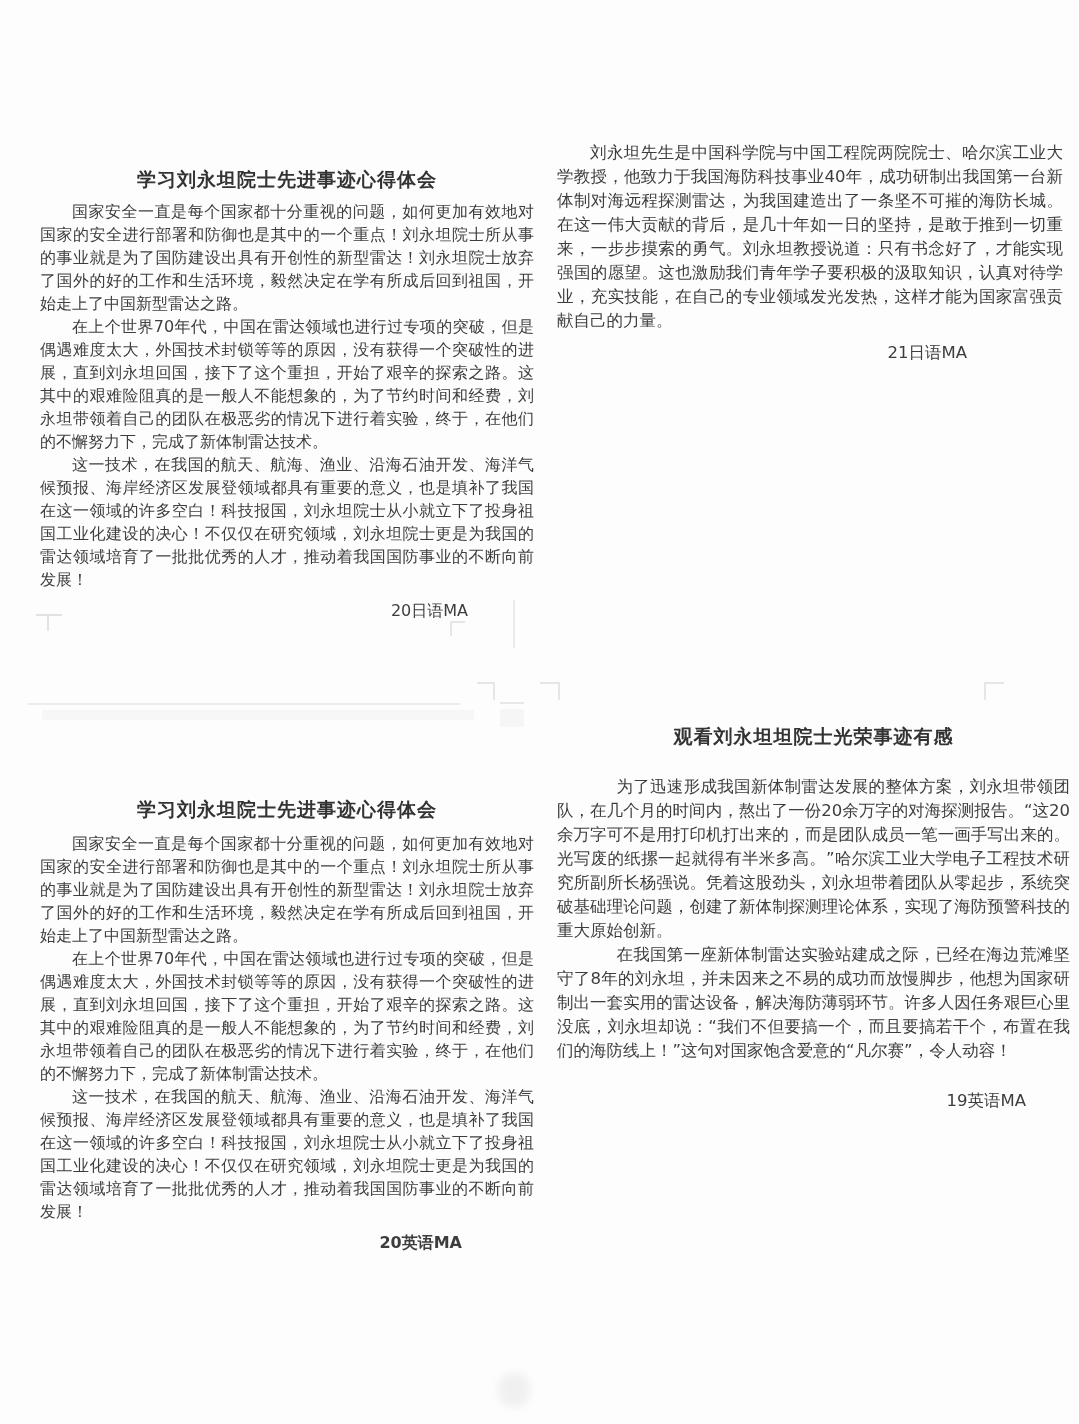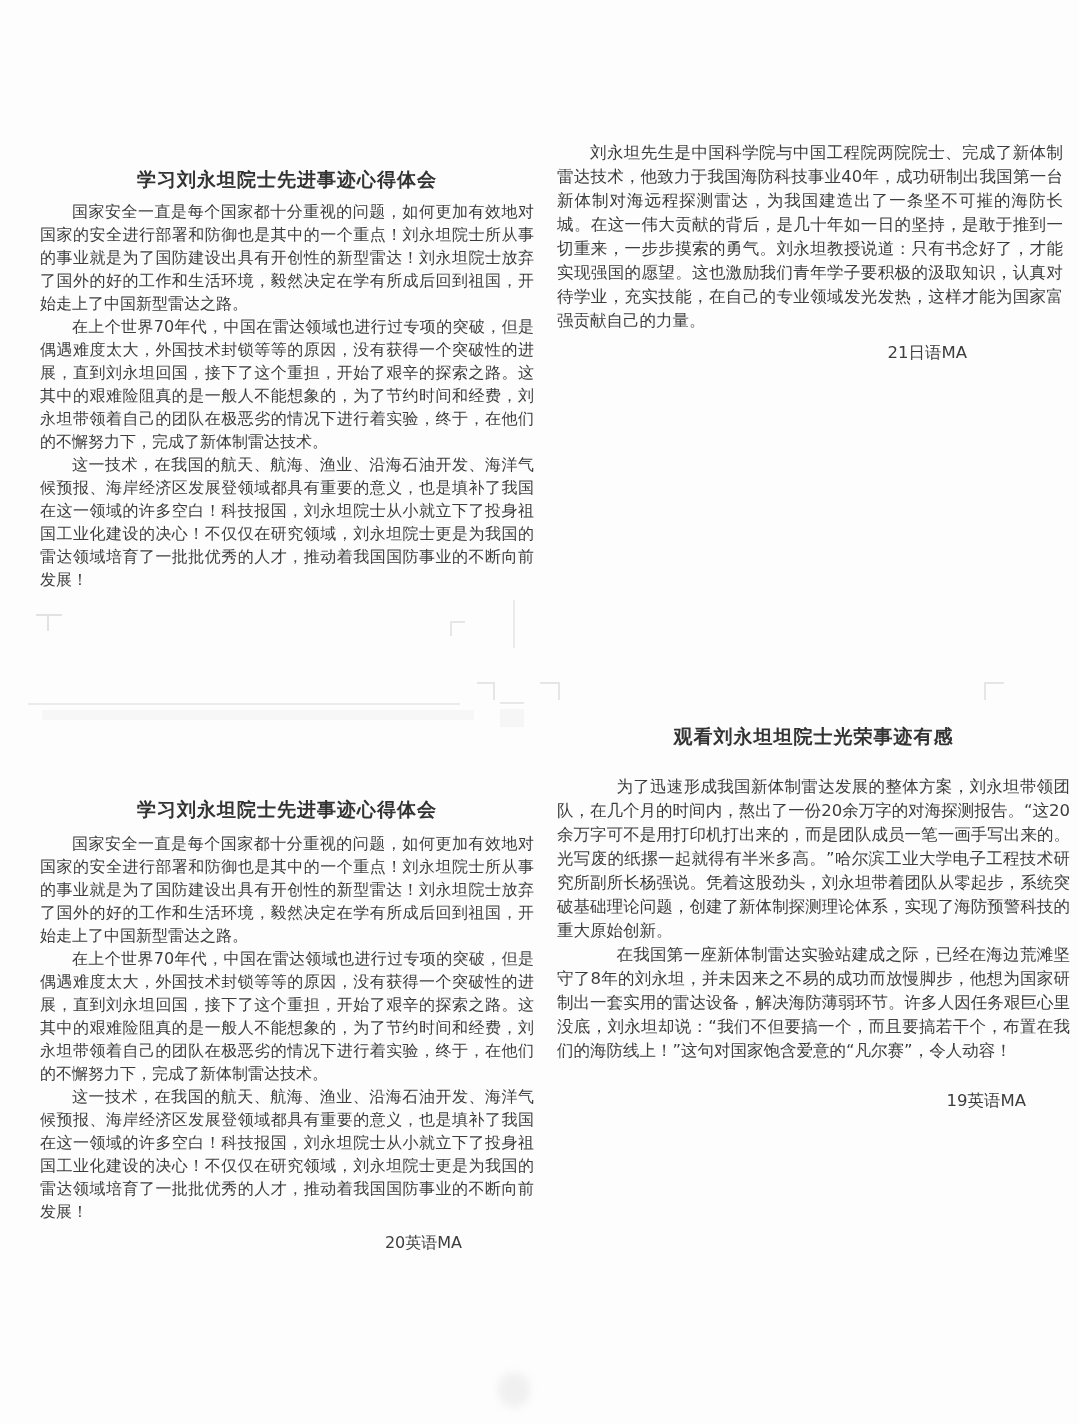--- a/index.html
+++ b/index.html
@@ -42,21 +42,21 @@
   #essay-tl .signature { padding-right: 66px; }
 
   
   #essay-tr { left: 557px; top: 141px; width: 506px; font-size: 16.5px; line-height: 24px; }
   #essay-tr .title { margin-bottom: 35px; }
   #essay-tr .signature { padding-right: 96px; }
 
   
   #essay-bl { left: 40px; top: 798px; width: 494px; font-size: 16px; line-height: 23px; }
   #essay-bl .title { margin-bottom: 11px; }
-  #essay-bl .signature { padding-right: 72px; }
+  #essay-bl .signature { padding-right: 72px; font-weight: bold; }
 
   
   #essay-br { left: 557px; top: 724px; width: 513px; font-size: 16.5px; line-height: 24px; }
   #essay-br .title { margin-bottom: 27px; }
   #essay-br p { text-indent: 3.6em; }
   #essay-br .signature { padding-right: 44px; margin-top: 26px; }
 
   
   .scan-mark { position: absolute; pointer-events: none; }
   #mark-tl-a-h { left: 36px;  top: 614px; width: 26px; height: 0; border-top: 2px solid #e2e2e2; }
@@ -82,24 +82,25 @@
 </head>
 <body>
 
 <div id="canvas">
 
   <section class="essay" id="essay-tl">
     <div class="title">学习刘永坦院士先进事迹心得体会</div>
     <p>国家安全一直是每个国家都十分重视的问题，如何更加有效地对国家的安全进行部署和防御也是其中的一个重点！刘永坦院士所从事的事业就是为了国防建设出具有开创性的新型雷达！刘永坦院士放弃了国外的好的工作和生活环境，毅然决定在学有所成后回到祖国，开始走上了中国新型雷达之路。</p>
     <p>在上个世界70年代，中国在雷达领域也进行过专项的突破，但是偶遇难度太大，外国技术封锁等等的原因，没有获得一个突破性的进展，直到刘永坦回国，接下了这个重担，开始了艰辛的探索之路。这其中的艰难险阻真的是一般人不能想象的，为了节约时间和经费，刘永坦带领着自己的团队在极恶劣的情况下进行着实验，终于，在他们的不懈努力下，完成了新体制雷达技术。</p>
     <p>这一技术，在我国的航天、航海、渔业、沿海石油开发、海洋气候预报、海岸经济区发展登领域都具有重要的意义，也是填补了我国在这一领域的许多空白！科技报国，刘永坦院士从小就立下了投身祖国工业化建设的决心！不仅仅在研究领域，刘永坦院士更是为我国的雷达领域培育了一批批优秀的人才，推动着我国国防事业的不断向前发展！</p>
+    <div class="signature">20日语MA</div>
   </section>
 
   <section class="essay" id="essay-tr">
-    <p>刘永坦先生是中国科学院与中国工程院两院院士、完成了新体制雷达技术，他致力于我国海防科技事业40年，成功研制出我国第一台新体制对海远程探测雷达，为我国建造出了一条坚不可摧的海防长城。在这一伟大贡献的背后，是几十年如一日的坚持，是敢于推到一切重来，一步步摸索的勇气。刘永坦教授说道：只有书念好了，才能实现强国的愿望。这也激励我们青年学子要积极的汲取知识，认真对待学业，充实技能，在自己的专业领域发光发热，这样才能为国家富强贡献自己的力量。</p>
+    <p>刘永坦先生是中国科学院与中国工程院两院院士、哈尔滨工业大学教授，他致力于我国海防科技事业40年，成功研制出我国第一台新体制对海远程探测雷达，为我国建造出了一条坚不可摧的海防长城。在这一伟大贡献的背后，是几十年如一日的坚持，是敢于推到一切重来，一步步摸索的勇气。刘永坦教授说道：只有书念好了，才能实现强国的愿望。这也激励我们青年学子要积极的汲取知识，认真对待学业，充实技能，在自己的专业领域发光发热，这样才能为国家富强贡献自己的力量。</p>
     <div class="signature">21日语MA</div>
   </section>
 
   <section class="essay" id="essay-bl">
     <div class="title">学习刘永坦院士先进事迹心得体会</div>
     <p>国家安全一直是每个国家都十分重视的问题，如何更加有效地对国家的安全进行部署和防御也是其中的一个重点！刘永坦院士所从事的事业就是为了国防建设出具有开创性的新型雷达！刘永坦院士放弃了国外的好的工作和生活环境，毅然决定在学有所成后回到祖国，开始走上了中国新型雷达之路。</p>
     <p>在上个世界70年代，中国在雷达领域也进行过专项的突破，但是偶遇难度太大，外国技术封锁等等的原因，没有获得一个突破性的进展，直到刘永坦回国，接下了这个重担，开始了艰辛的探索之路。这其中的艰难险阻真的是一般人不能想象的，为了节约时间和经费，刘永坦带领着自己的团队在极恶劣的情况下进行着实验，终于，在他们的不懈努力下，完成了新体制雷达技术。</p>
     <p>这一技术，在我国的航天、航海、渔业、沿海石油开发、海洋气候预报、海岸经济区发展登领域都具有重要的意义，也是填补了我国在这一领域的许多空白！科技报国，刘永坦院士从小就立下了投身祖国工业化建设的决心！不仅仅在研究领域，刘永坦院士更是为我国的雷达领域培育了一批批优秀的人才，推动着我国国防事业的不断向前发展！</p>
     <div class="signature">20英语MA</div>
   </section>

